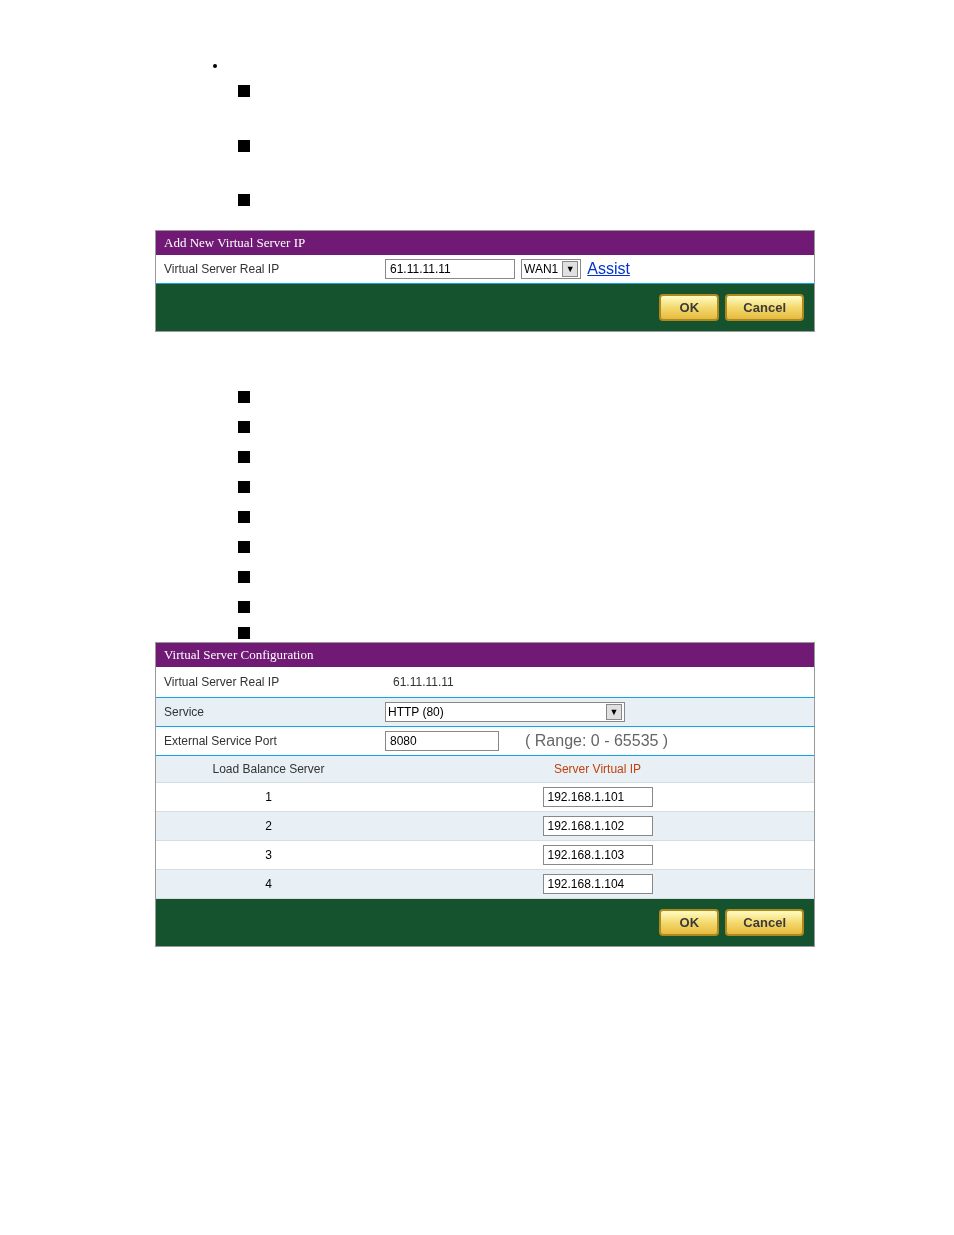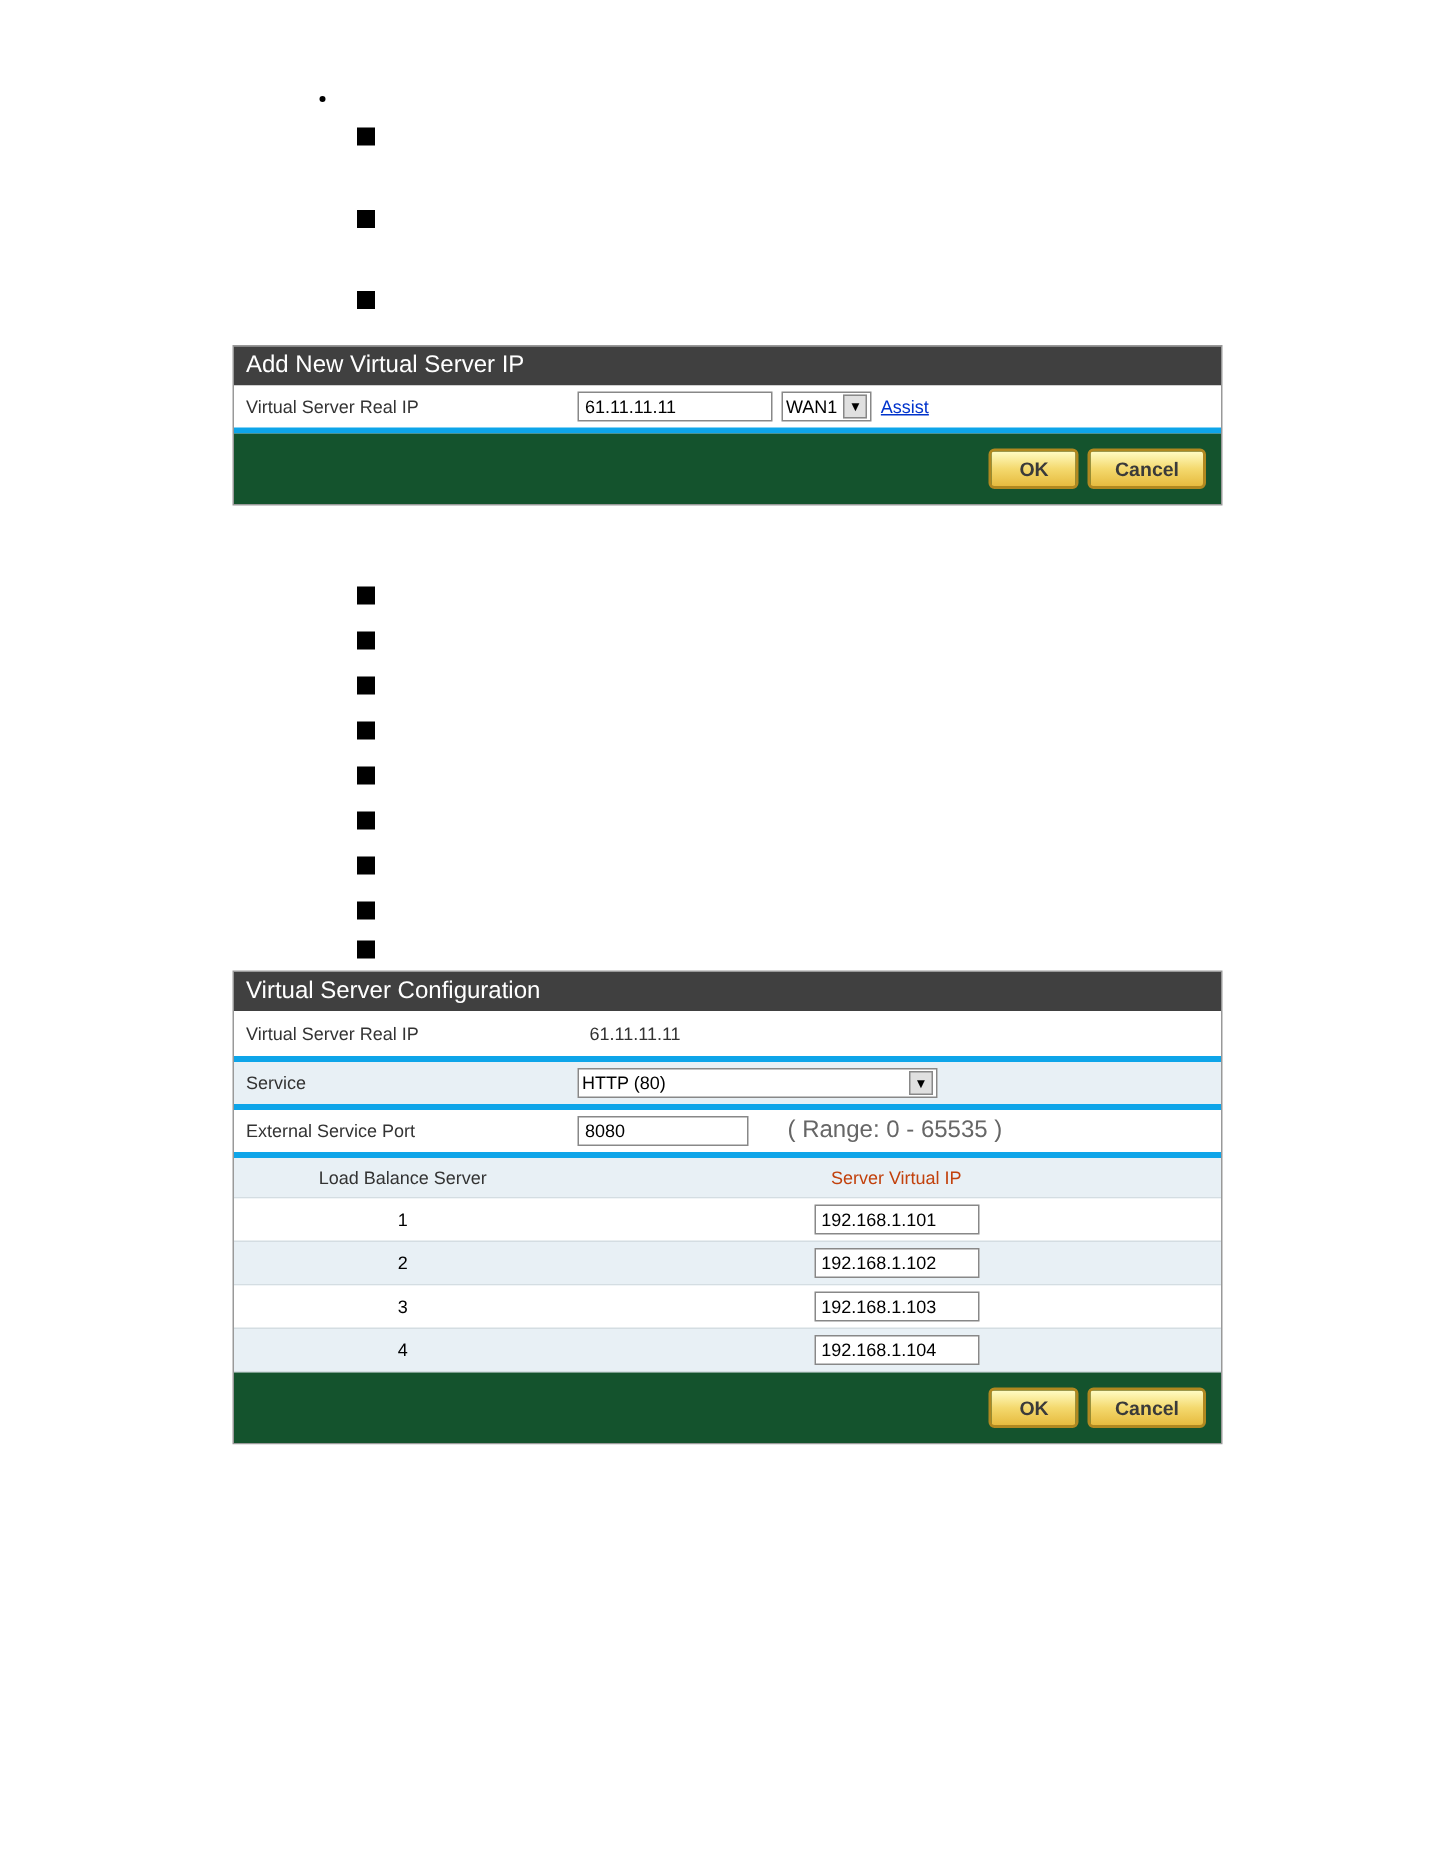--- a/index.html
+++ b/index.html
@@ -27,30 +27,31 @@
       height: 12px;
       background: #000;
     }
     .panel {
       margin-left: 155px;
       width: 660px;
       border: 1px solid #999;
       background: #fff;
     }
     .panel-header {
-      background: #404040;
+      background: #701a75;
       color: #fff;
       padding: 4px 8px;
-      font-size: 16px;
+      font-size: 13px;
       font-weight: normal;
+      font-family: Liberation Serif, serif;
     }
     .row {
       display: flex;
       align-items: center;
-      border-bottom: 4px solid #0ea5e9;
+      border-bottom: 1px solid #0ea5e9;
       background: #fff;
       min-height: 28px;
     }
     .row-alt {
       background: #e8f0f5;
     }
     .row-label {
       width: 225px;
       padding: 4px 8px;
       color: #333;
@@ -87,21 +88,21 @@
       border: 1px solid #888;
       text-align: center;
       line-height: 14px;
       margin-left: 4px;
       font-size: 9px;
     }
     .link {
       color: #0033cc;
       text-decoration: underline;
       cursor: pointer;
-      font-size: 12px;
+      font-size: 16px;
     }
     .button-row {
       background: #14532d;
       padding: 10px;
       text-align: right;
       display: flex;
       justify-content: flex-end;
       gap: 6px;
     }
     .btn {

